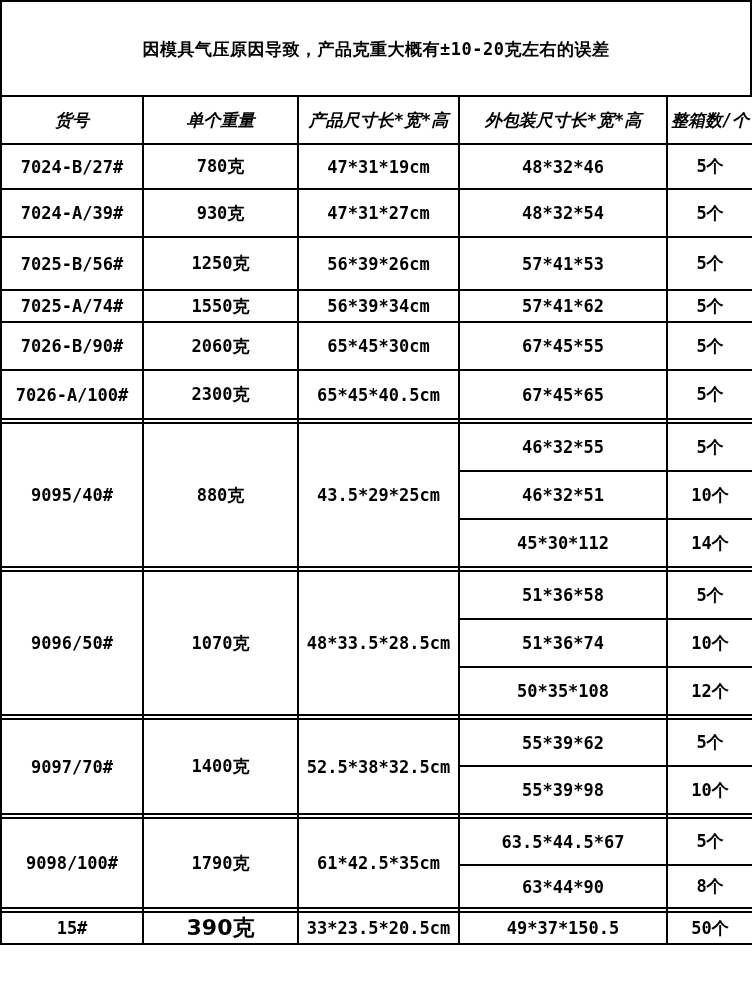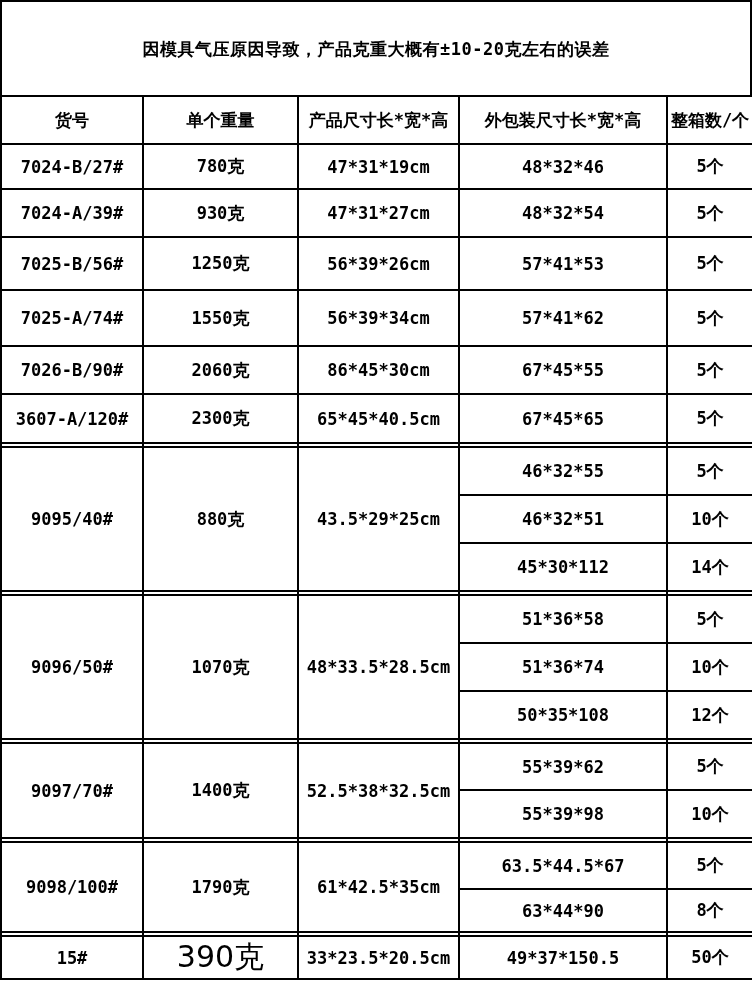--- a/index.html
+++ b/index.html
@@ -37,26 +37,26 @@
   }
   table.spec th, table.spec td {
     border: 2px solid #000000;
     text-align: center;
     vertical-align: middle;
     font-weight: 700;
     font-size: 17px;
     overflow: hidden;
     white-space: nowrap;
   }
-  table.spec th { font-size: 17px; }
+  table.spec th { font-size: 17px; font-style: italic; }
   td.weight-cell { font-size: 20px; margin-top: 40px; }
   td.weight-cell.big {
     font-family: "DejaVu Sans", "Liberation Sans", sans-serif;
-    font-size: 30px;
-    font-weight: 400;
+    font-size: 22px;
+    font-weight: 700;
   }
   tr.gap-row td { height: 4px; padding: 0; line-height: 0; }
 </style>
 </head>
 <body>
 
 <div class="sheet">
 
   <div class="notice">
     <div>因模具气压原因导致，产品克重大概有±10-20克左右的误差</div>
@@ -98,38 +98,38 @@
       </tr>
 
       <tr style="height:53px">
         <td class="item-cell">7025-B/56#</td>
         <td class="weight-cell">1250克</td>
         <td class="psize-cell">56*39*26cm</td>
         <td class="osize-cell">57*41*53</td>
         <td class="qty-cell">5个</td>
       </tr>
 
-      <tr style="height:56px">
+      <tr style="height:32px">
         <td class="item-cell">7025-A/74#</td>
         <td class="weight-cell">1550克</td>
         <td class="psize-cell">56*39*34cm</td>
         <td class="osize-cell">57*41*62</td>
         <td class="qty-cell">5个</td>
       </tr>
 
       <tr style="height:48px">
         <td class="item-cell">7026-B/90#</td>
         <td class="weight-cell">2060克</td>
-        <td class="psize-cell">86*45*30cm</td>
+        <td class="psize-cell">65*45*30cm</td>
         <td class="osize-cell">67*45*55</td>
         <td class="qty-cell">5个</td>
       </tr>
 
       <tr style="height:49px">
-        <td class="item-cell">3607-A/120#</td>
+        <td class="item-cell">7026-A/100#</td>
         <td class="weight-cell">2300克</td>
         <td class="psize-cell">65*45*40.5cm</td>
         <td class="osize-cell">67*45*65</td>
         <td class="qty-cell">5个</td>
       </tr>
 
       <tr class="gap-row">
         <td></td>
           <td></td>
           <td></td>

